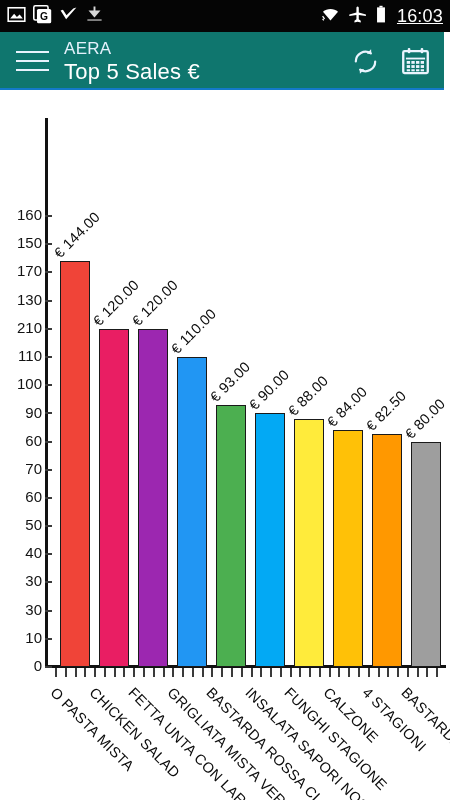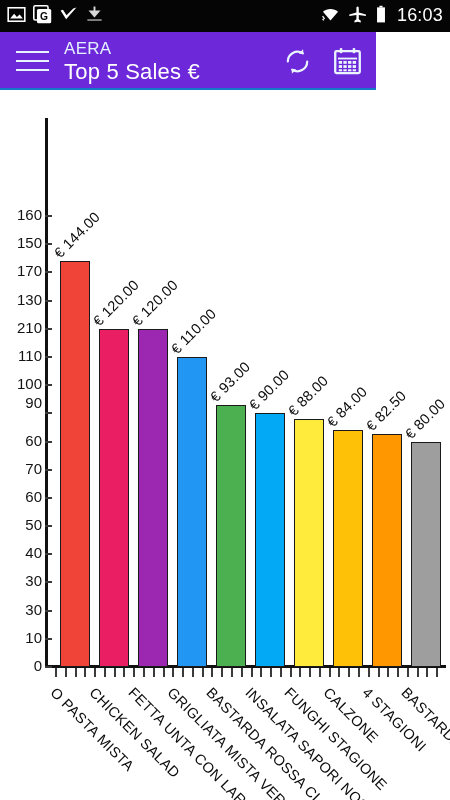--- a/index.html
+++ b/index.html
@@ -12,32 +12,32 @@
 
   
   #status-bar {
     height: 32px; width: 450px;
     background: #050505;
     display: flex; align-items: center;
     padding: 0 7px;
     color: #ffffff;
   }
   .sb-left { display: flex; align-items: center; gap: 7px; }
-  .sb-right { display: flex; align-items: flex-start; gap: 7px; margin-left: auto; }
+  .sb-right { display: flex; align-items: center; gap: 7px; margin-left: auto; text-decoration: underline; }
   .sb-ico { display: block; }
   #status-clock {
     font-size: 18px; letter-spacing: 0.2px;
     color: #ffffff; font-family: "Liberation Sans", sans-serif;
     margin-left: 3px;
   }
 
   
   #app-bar {
-    height: 58px; width: 376px;
-    background: #6d28d9;
+    height: 58px; width: 444px;
+    background: #0f766e;
     display: flex; align-items: center;
     padding: 0 12px 0 10px;
     position: relative;
   }
   #app-bar::after {
     content: ""; position: absolute; left: 0; right: 0; bottom: 0;
     height: 2px; background: #1379c9;
   }
   #hamburger-button {
     width: 44px; height: 44px;
@@ -239,21 +239,21 @@
   <div id="y-labels-col">
       <div class="y-label" style="top: 567px;">0</div>
       <div class="y-label" style="top: 538.812px;">10</div>
       <div class="y-label" style="top: 510.625px;">30</div>
       <div class="y-label" style="top: 482.438px;">30</div>
       <div class="y-label" style="top: 454.25px;">40</div>
       <div class="y-label" style="top: 426.062px;">50</div>
       <div class="y-label" style="top: 397.875px;">60</div>
       <div class="y-label" style="top: 369.688px;">70</div>
       <div class="y-label" style="top: 341.5px;">60</div>
-      <div class="y-label" style="top: 304px; text-align: right;">90</div>
+      <div class="y-label" style="top: 314px; text-align: right;">90</div>
       <div class="y-label" style="top: 285.125px;">100</div>
       <div class="y-label" style="top: 256.938px;">110</div>
       <div class="y-label" style="top: 228.75px;">210</div>
       <div class="y-label" style="top: 200.562px;">130</div>
       <div class="y-label" style="top: 172.375px;">170</div>
       <div class="y-label" style="top: 144.188px;">150</div>
       <div class="y-label" style="top: 116px;">160</div>
     </div>
   <div id="y-axis-line"></div>
   <div id="x-axis-line"></div>

